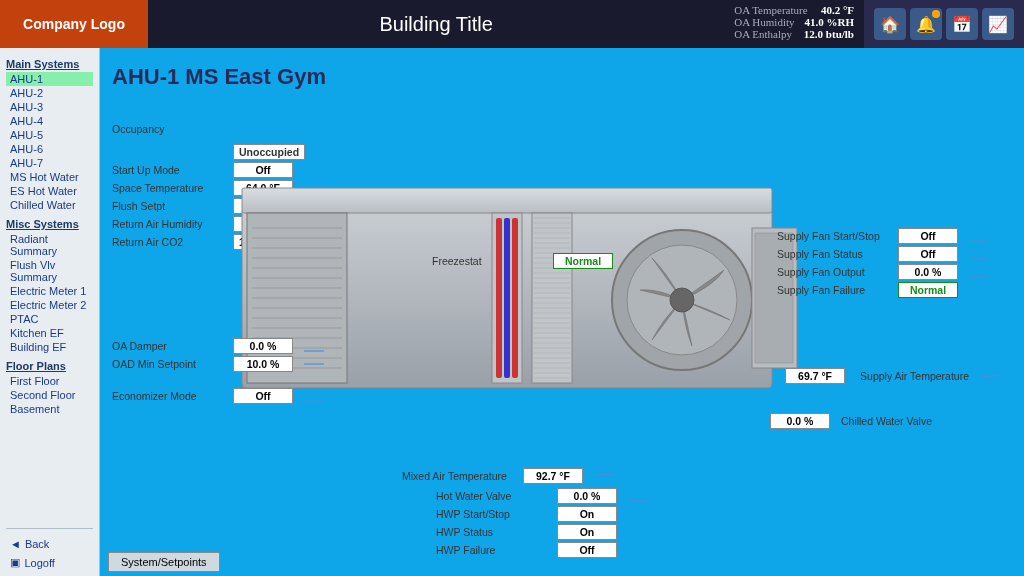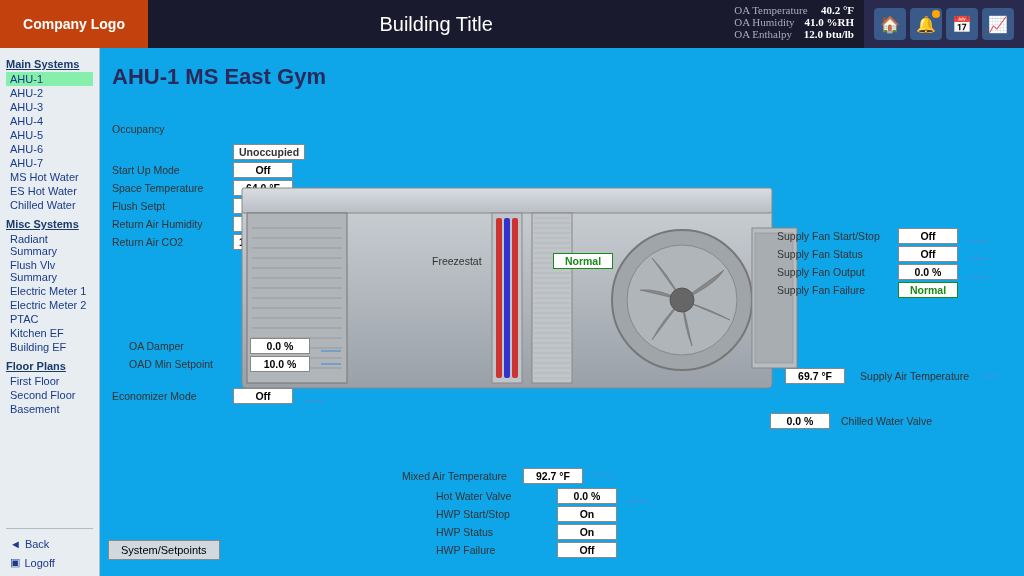--- a/index.html
+++ b/index.html
@@ -38,21 +38,21 @@
     .data-row { display: flex; align-items: center; gap: 11px; margin-bottom: 2px; font-size: 10.5px; }
     .data-label { color: #333; min-width: 110px; }
     .data-value-box { background: white; border: 1px solid #888; padding: 1px 5px; min-width: 60px; text-align: center; font-weight: bold; font-size: 10.5px; }
 
     
     #ahu-image { position: absolute; left: 110px; top: 30px; width: 580px; height: 340px; }
     .status-normal { color: #1a8a1a; border-color: #1a8a1a; }
     .status-unoccupied { color: #333; margin-top: 46px; }
 
     
-    #bottom-bar { position: absolute; bottom: 12px; left: 0; padding: 4px 8px; }
+    #bottom-bar { position: absolute; bottom: 0; left: 0; padding: 4px 8px; }
     .tab-btn { background: #d0d8e0; border: 1px solid #888; padding: 3px 12px; font-size: 11px; cursor: pointer; }
 
     
     .mini-graph { display: inline-block; width: 22px; height: 14px; vertical-align: middle; }
   </style>
 </head>
 <body>
 
 <div id="header">
   <div id="header-logo">Company Logo</div>
@@ -255,21 +255,21 @@
           <path d="M460,172 L430,212 Q440,192 460,172Z" fill="#888" stroke="#666" stroke-width="0.5"></path>
           <path d="M460,172 L418,162 Q435,160 460,172Z" fill="#888" stroke="#666" stroke-width="0.5"></path>
           <circle cx="460" cy="172" r="12" fill="#666" stroke="#555" stroke-width="1"></circle>
 
           <rect x="530" y="100" width="45" height="140" fill="#b8bdc2" stroke="#888" stroke-width="1"></rect>
 
           <rect x="533" y="105" width="38" height="130" fill="#a8adb2" stroke="#888" stroke-width="0.5"></rect>
         </svg>
       </div>
 
-      <div style="position:absolute; left:17px; top:240px;">
+      <div style="position:absolute; left:0; top:240px;">
         <div class="data-row">
           <span class="data-label">OA Damper</span>
           <span class="data-value-box">0.0 %</span>
           <svg class="mini-graph" viewBox="0 0 22 14">
               <polyline points="0,12 5,12 10,12 15,12 20,12" fill="none" stroke="#4a90d9" stroke-width="1.2"></polyline>
             </svg>
         </div>
         <div class="data-row">
           <span class="data-label">OAD Min Setpoint</span>
           <span class="data-value-box">10.0 %</span>

